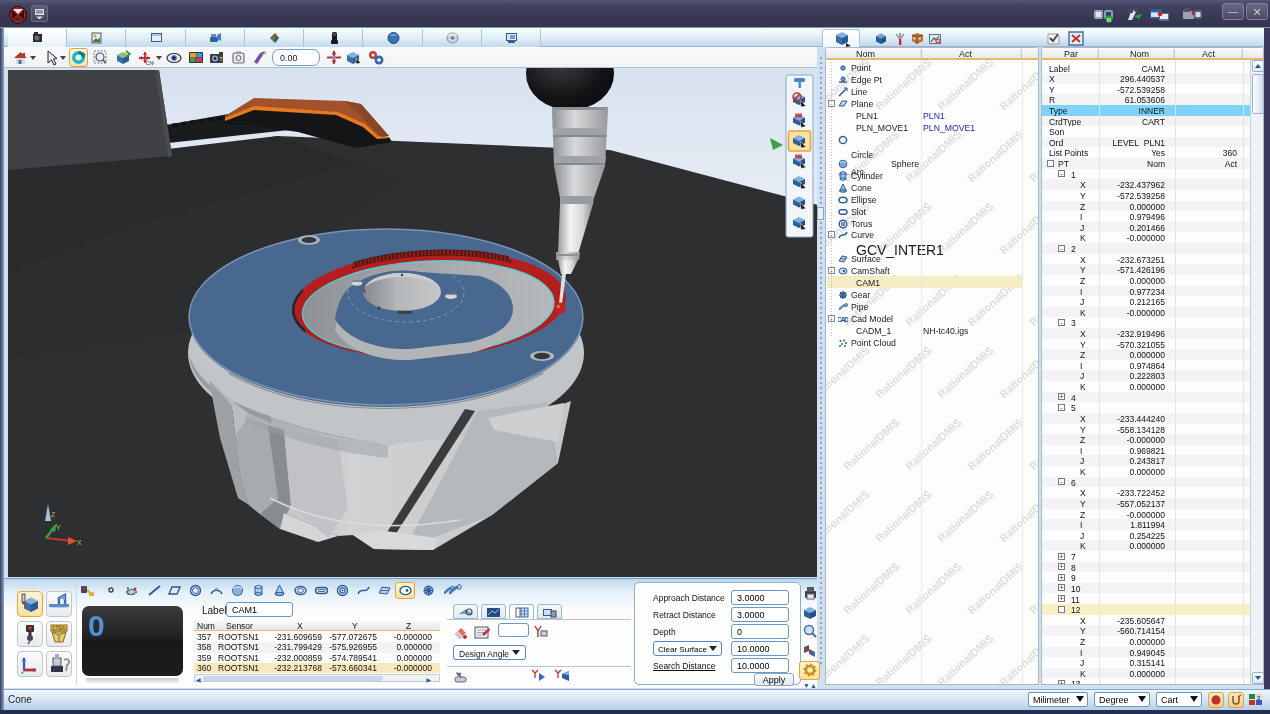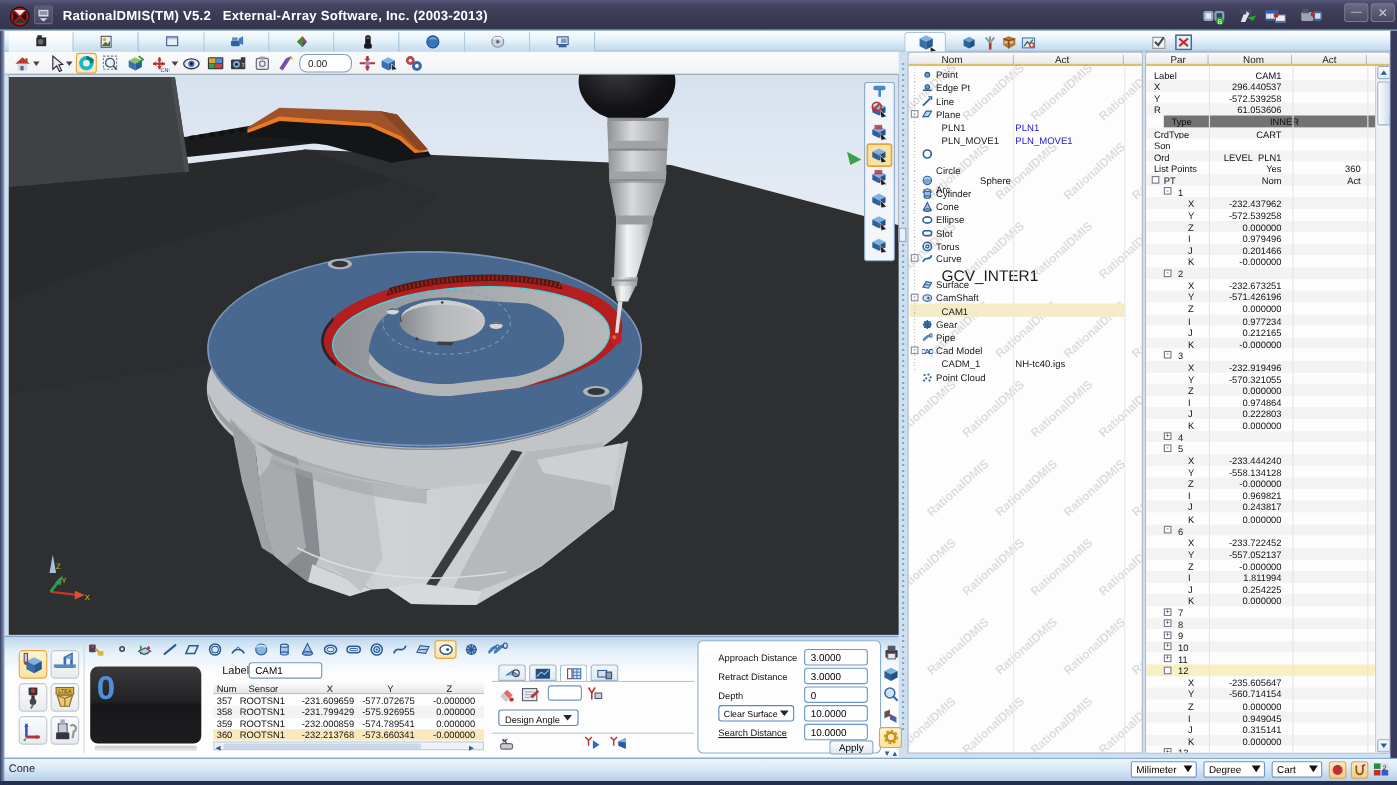--- a/index.html
+++ b/index.html
@@ -16,21 +16,20 @@
       <path d="M5,16 L10,11 L15,16 Z" fill="#333"></path>
 </svg>
 <div class="abs" style="left:31px;top:5px;width:17px;height:17px;background:linear-gradient(#5c5c7a,#46465f);border:1px solid #6a6a85;border-radius:2px;">
 <svg width="15" height="15" viewBox="0 0 15 15">
         <rect x="3" y="3" width="9" height="6" fill="#d8dce8"></rect>
         <rect x="4" y="4.4" width="7" height="1" fill="#55607a"></rect>
         <rect x="4" y="6.2" width="7" height="1" fill="#55607a"></rect>
         <path d="M4,10.5 L11,10.5 L7.5,13.5 Z" fill="#d8dce8"></path>
       </svg>
 </div>
-<div class="abs" style="left:57px;top:7px;color:#fff;font-size:12px;font-weight:bold;letter-spacing:0.2px;">RationalDMIS(TM) V5.2&nbsp;&nbsp;&nbsp;External-Array Software, Inc. (2003-2013)</div>
 <svg class="abs" style="left:1093px;top:6px;" width="22" height="17" viewBox="0 0 22 17">
       <rect x="1" y="4" width="9" height="9" rx="2" fill="#9aa8bc"></rect>
       <rect x="11" y="4" width="9" height="9" rx="2" fill="#8aa0c0"></rect>
       <rect x="3" y="6" width="5" height="5" fill="#dfe8f2"></rect>
       <rect x="13" y="6" width="5" height="5" fill="#30425e"></rect>
       <circle cx="16" cy="13" r="3.4" fill="#2f9e2f"></circle>
       <text x="16" y="15.6" font-size="6" fill="#fff" text-anchor="middle">B</text>
     </svg>
     <svg class="abs" style="left:1124px;top:6px;" width="22" height="17" viewBox="0 0 22 17">
       <path d="M4,14 L8,3 L12,6 L8,14 Z" fill="#dfe6ee"></path>
@@ -655,21 +654,21 @@
       <span class="abs" style="right:85px;top:1px;">296.440537</span>
     </div>
     <div class="abs" style="left:0;top:35.74px;width:208px;height:10.62px;background:#fdfdfd;font-size:8.5px;color:#111;">
       <span class="abs" style="left:7px;top:1px;">Y</span>
       <span class="abs" style="right:85px;top:1px;">-572.539258</span>
     </div>
     <div class="abs" style="left:0;top:46.36px;width:208px;height:10.62px;background:#f3f3f4;font-size:8.5px;color:#111;">
       <span class="abs" style="left:7px;top:1px;">R</span>
       <span class="abs" style="right:85px;top:1px;">61.053606</span>
     </div>
-    <div class="abs" style="left:16px;top:56.98px;width:208px;height:10.62px;background:#737373;font-size:8.5px;color:#111;">
+    <div class="abs" style="left:0;top:56.98px;width:208px;height:10.62px;background:#7dd3fc;font-size:8.5px;color:#111;">
       <span class="abs" style="left:7px;top:1px;">Type</span>
       <span class="abs" style="right:85px;top:1px;">INNER</span>
     </div>
     <div class="abs" style="left:0;top:67.60px;width:208px;height:10.62px;background:#f3f3f4;font-size:8.5px;color:#111;">
       <span class="abs" style="left:7px;top:1px;">CrdType</span>
       <span class="abs" style="right:85px;top:1px;">CART</span>
     </div>
     <div class="abs" style="left:0;top:78.22px;width:208px;height:10.62px;background:#fdfdfd;font-size:8.5px;color:#111;">
       <span class="abs" style="left:7px;top:1px;">Son</span>
     </div>

